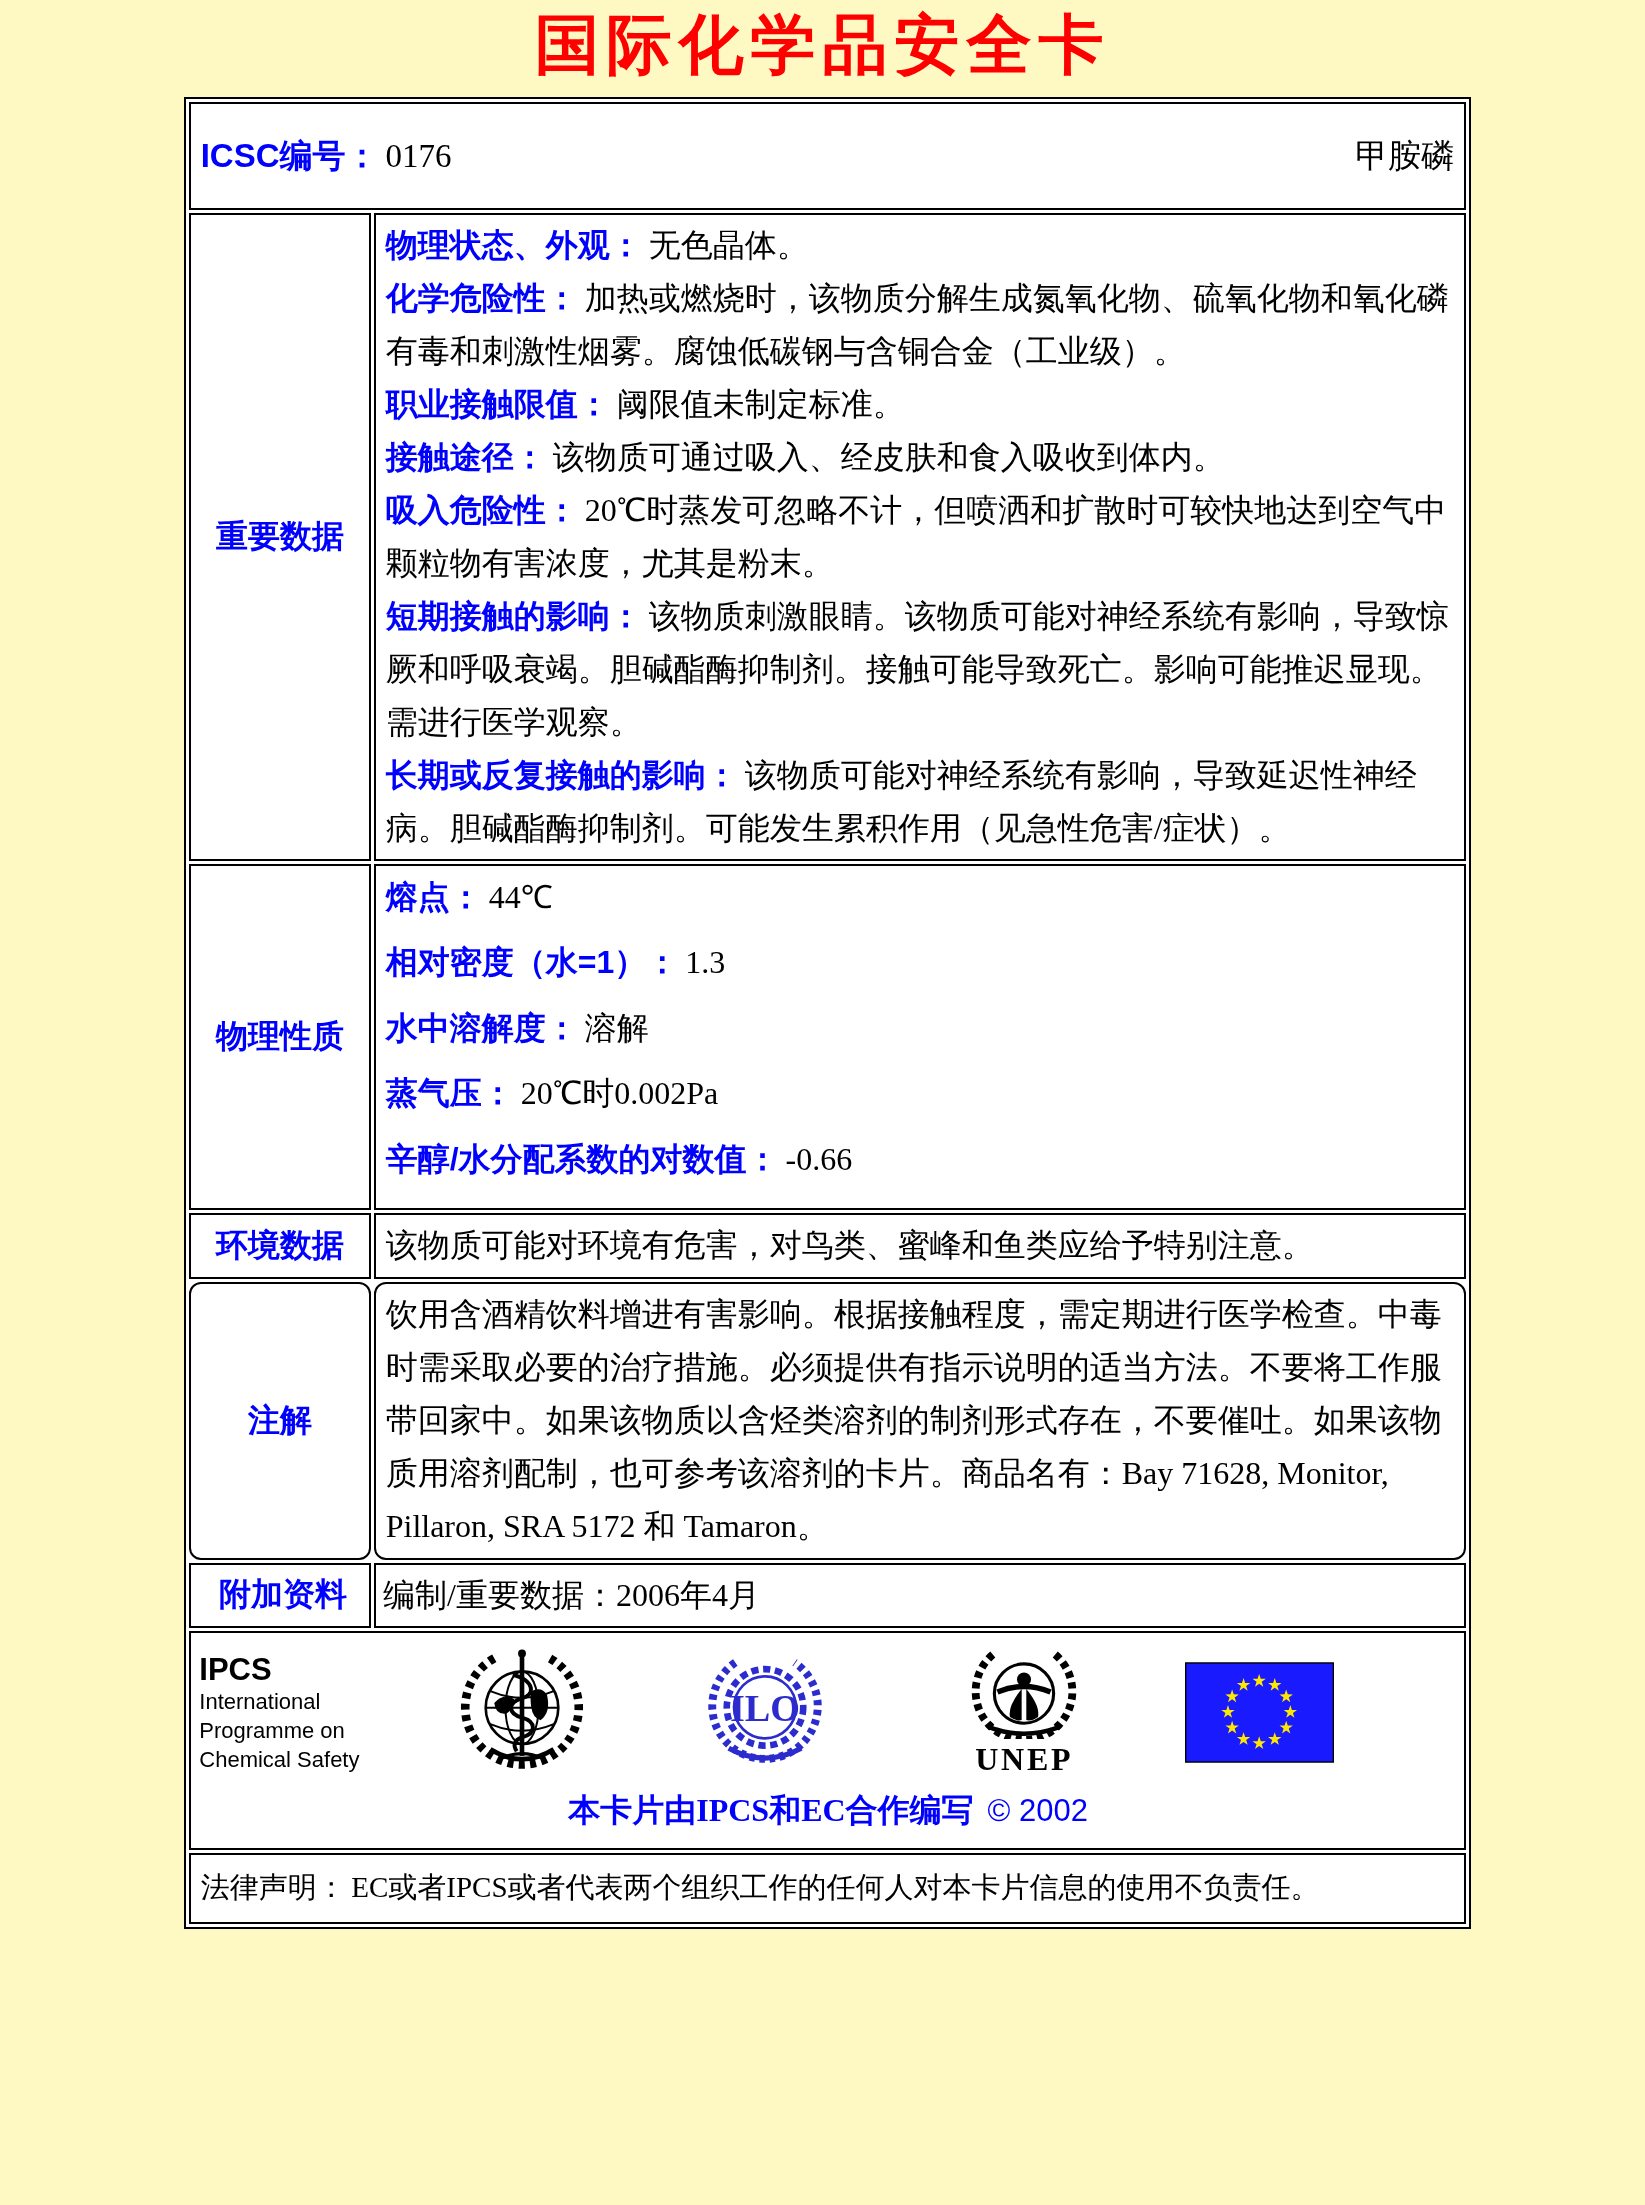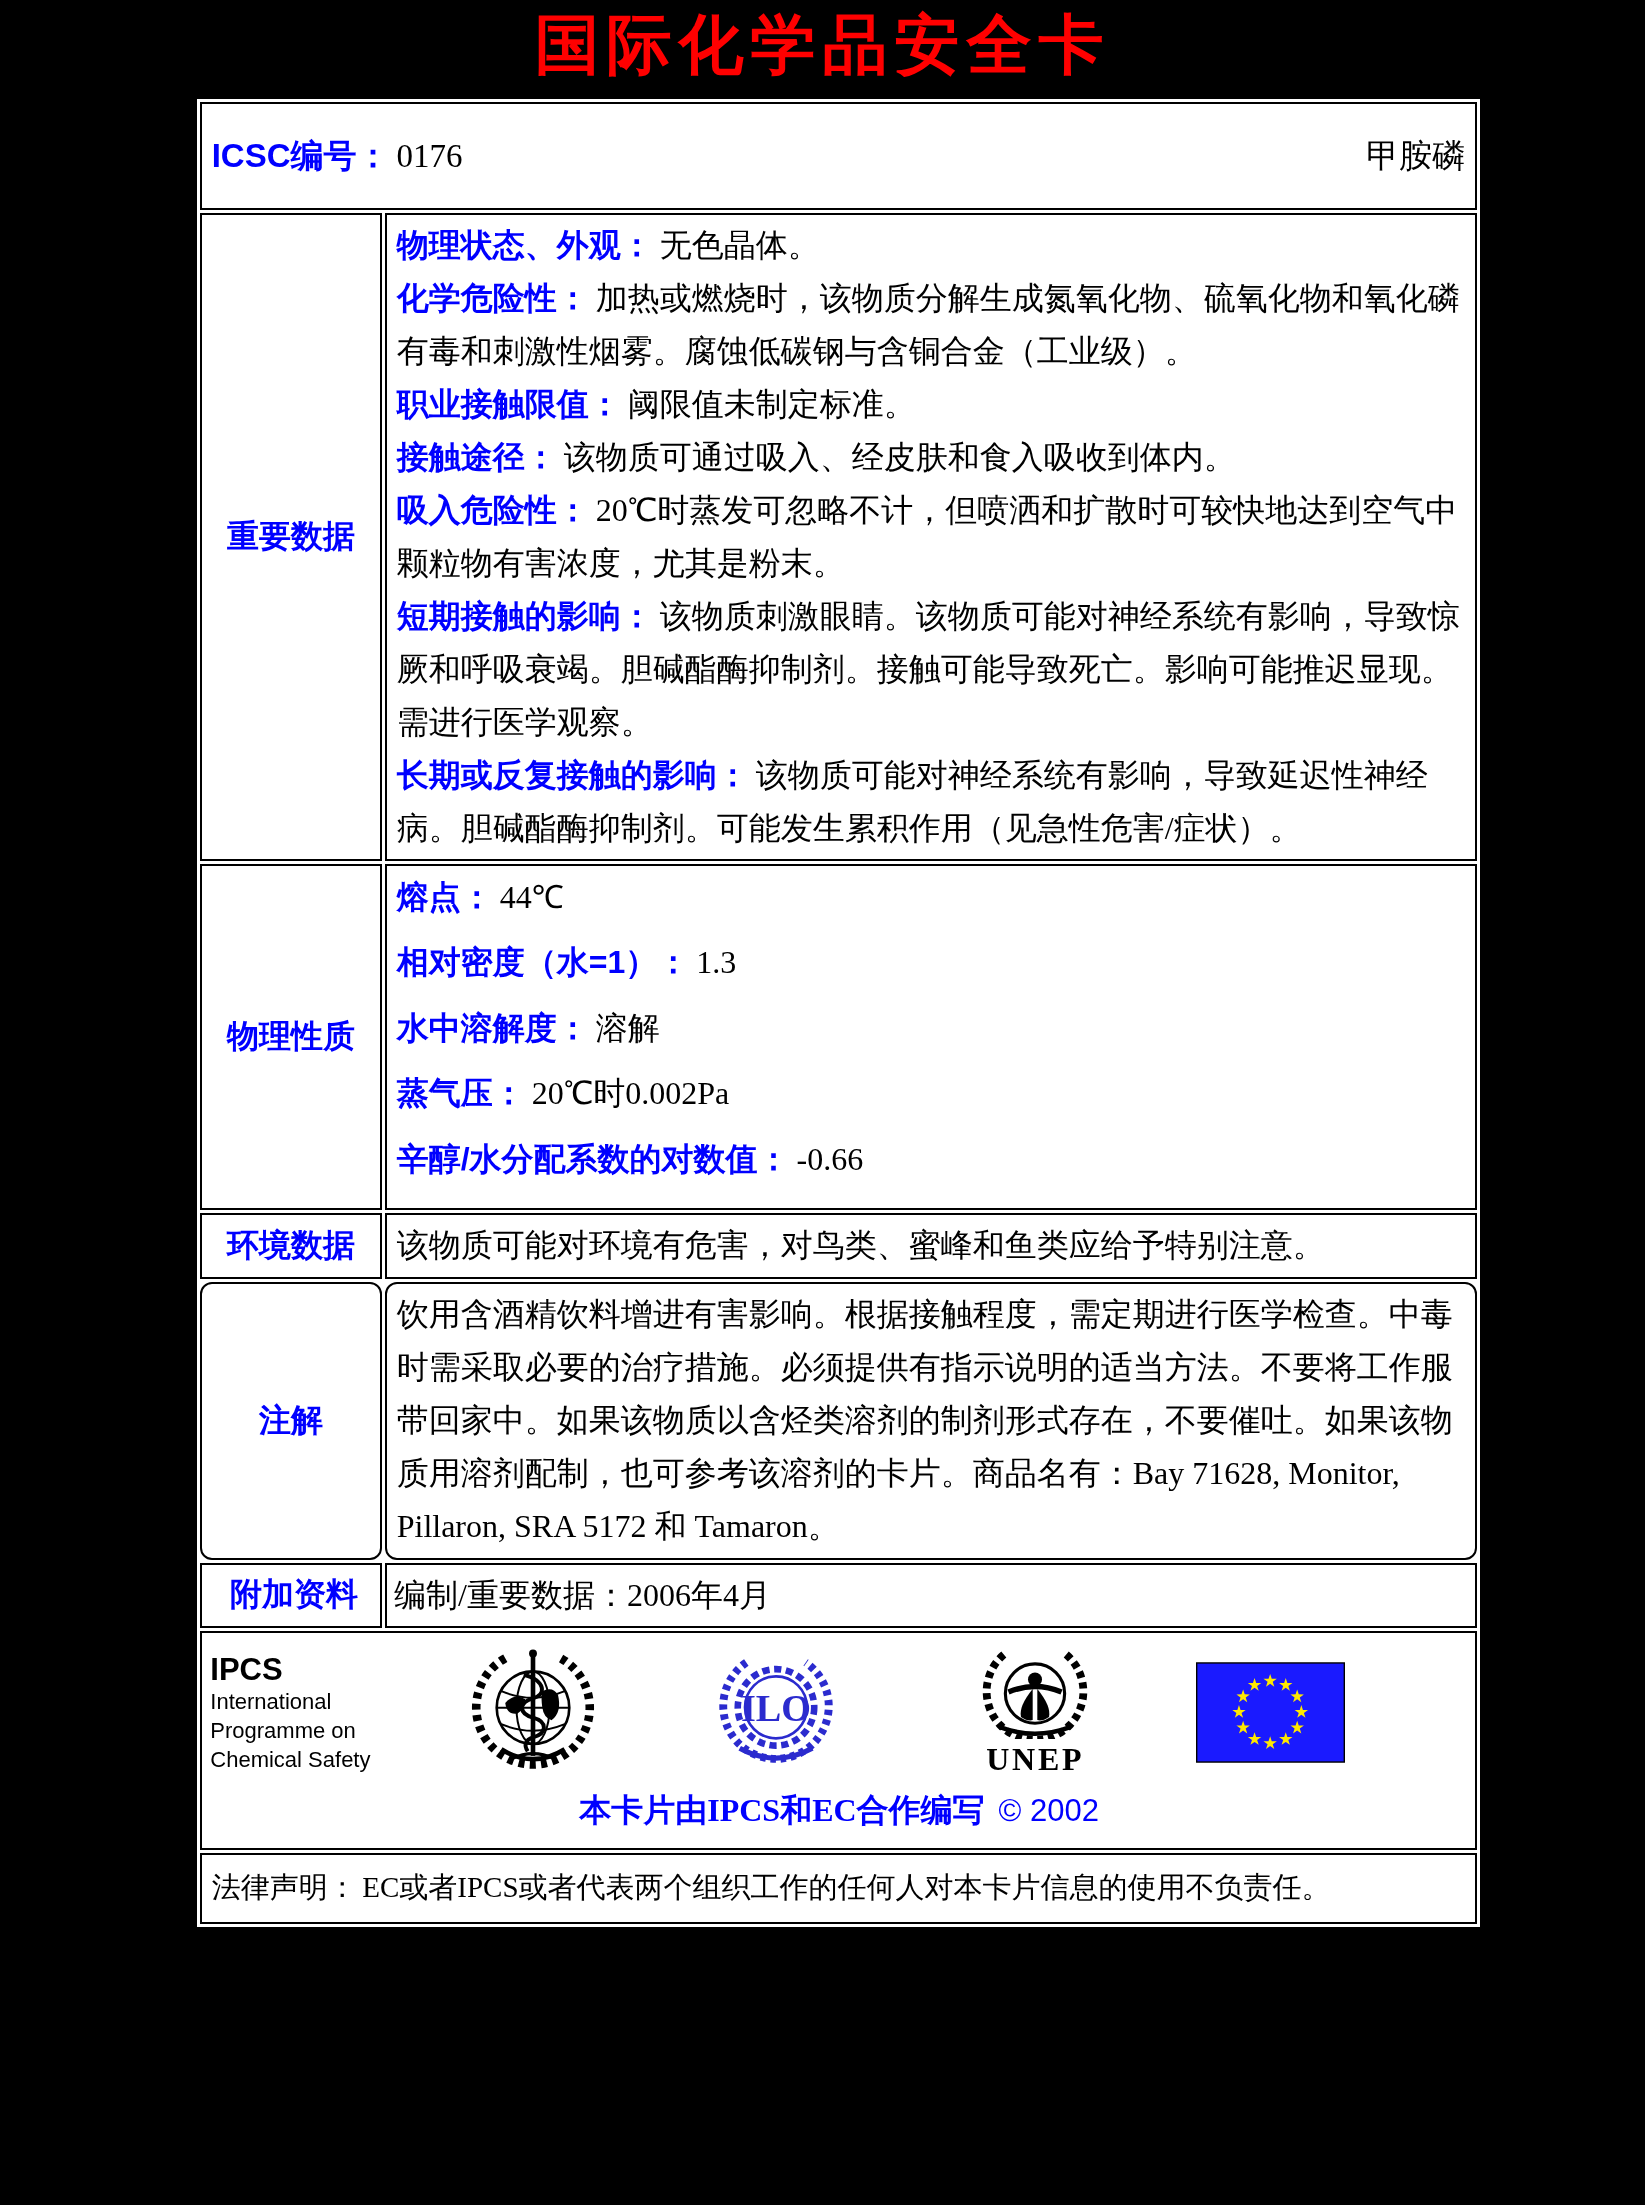--- a/index.html
+++ b/index.html
@@ -1,21 +1,21 @@
 <!DOCTYPE html>
 <html style="font-size:11px"><head>
 <meta charset="utf-8">
 <style>
   html,body{margin:0;padding:0;background:#fff;}
   body{width:1645px;height:2205px;position:relative;font-family:"Liberation Serif",serif;color:#000;}
-  .page{position:relative;width:1645px;height:2205px;background:#000000;overflow:hidden;}
+  .page{position:relative;width:1645px;height:2205px;background:#fef9c3;overflow:hidden;}
   .title{position:absolute;top:11px;left:0;width:1645px;text-align:center;margin:0;
          color:#FF0000;font-size:65px;line-height:1.05;font-weight:bold;letter-spacing:7px;
          font-family:"Liberation Serif",serif;}
-  table.card{position:absolute;left:195px;top:97px;width:1287px;
+  table.card{position:absolute;left:184px;top:97px;width:1287px;
              border:2.8px solid #000;border-collapse:separate;border-spacing:3.5px;background:#fff;}
   td{border:2.1px solid #000;vertical-align:top;background:#fff;}
   .label-cell{width:170px;text-align:center;vertical-align:middle;
               color:#0000FF;font-family:"Liberation Sans",sans-serif;font-weight:700;font-size:32px;}
   .content-cell{padding:4.2px 9.7px;font-size:32px;line-height:53px;}
   .header-cell{height:104px;vertical-align:middle;padding:0 9.7px;}
   .header-flex{display:flex;justify-content:space-between;align-items:center;font-size:33px;}
   .blue-label{color:#0000FF;font-family:"Liberation Sans",sans-serif;font-weight:700;margin-right:7px;}
   .para{margin:0;}
   .phys-para{margin:0 0 12.5px 0;}

